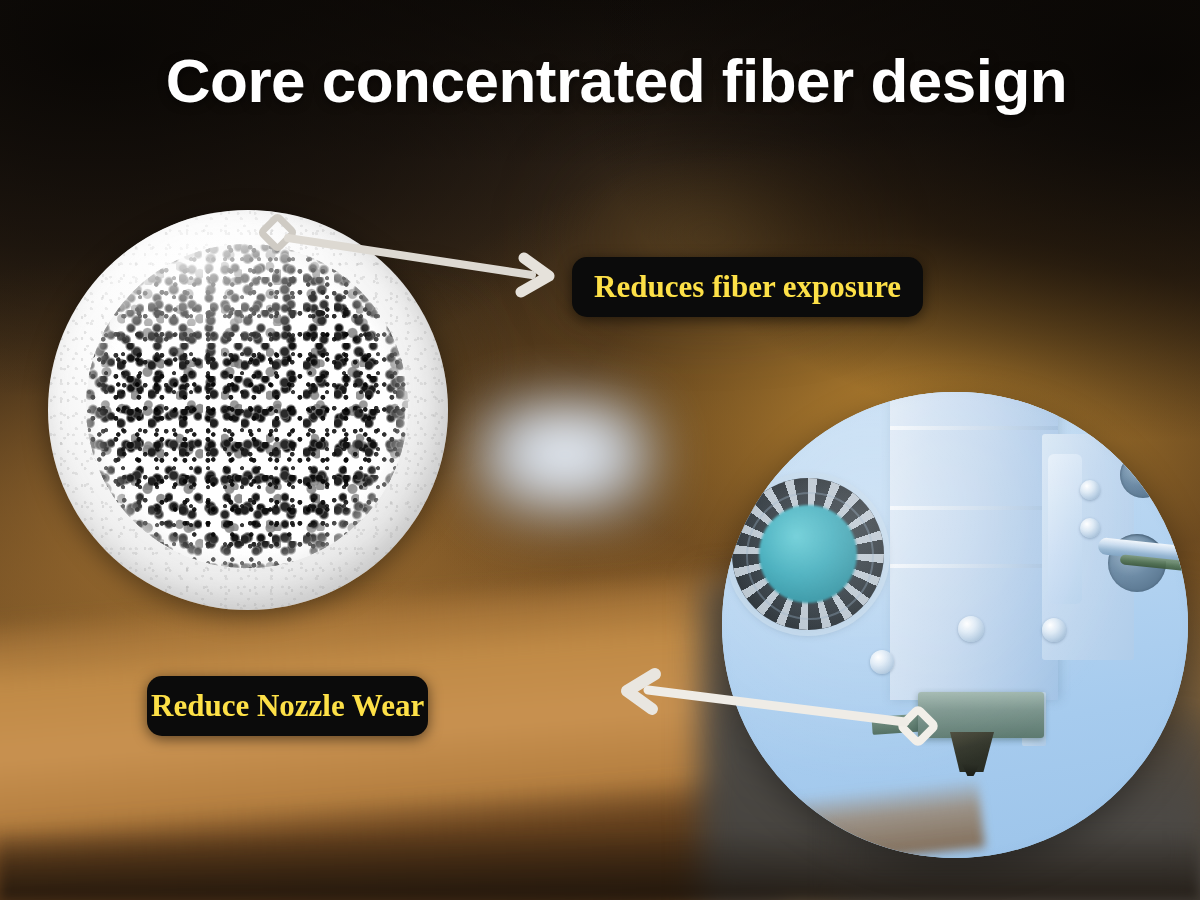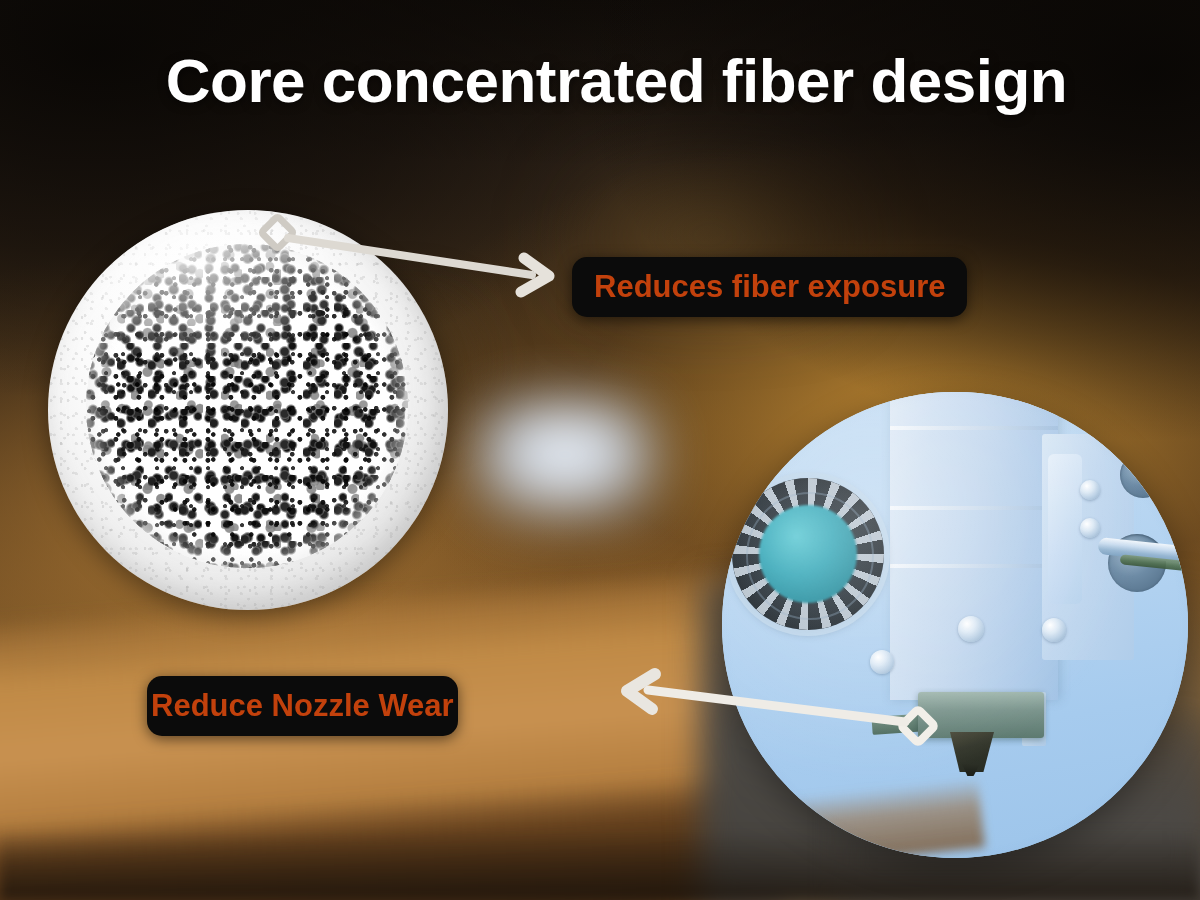--- a/index.html
+++ b/index.html
@@ -357,25 +357,26 @@
       radial-gradient(circle at 50% 50%, rgba(255,255,255,0) 68%, rgba(90,130,170,0.24) 100%);
     pointer-events: none;
   }
 
   
   .label {
     position: absolute;
     display: inline-flex;
     align-items: center;
     background: #0b0b0b;
-    color: #c2410c;
+    color: #fde047;
     border-radius: 15px;
     font-weight: 700;
     white-space: nowrap;
     box-shadow: 0 3px 14px rgba(0,0,0,0.55);
+    font-family: Liberation Serif, serif;
   }
   #label-exposure {
     left: 572px; top: 257px;
     height: 60px;
     padding: 0 22px;
     font-size: 31px;
   }
   #label-nozzle {
     left: 147px; top: 676px;
     height: 60px;

